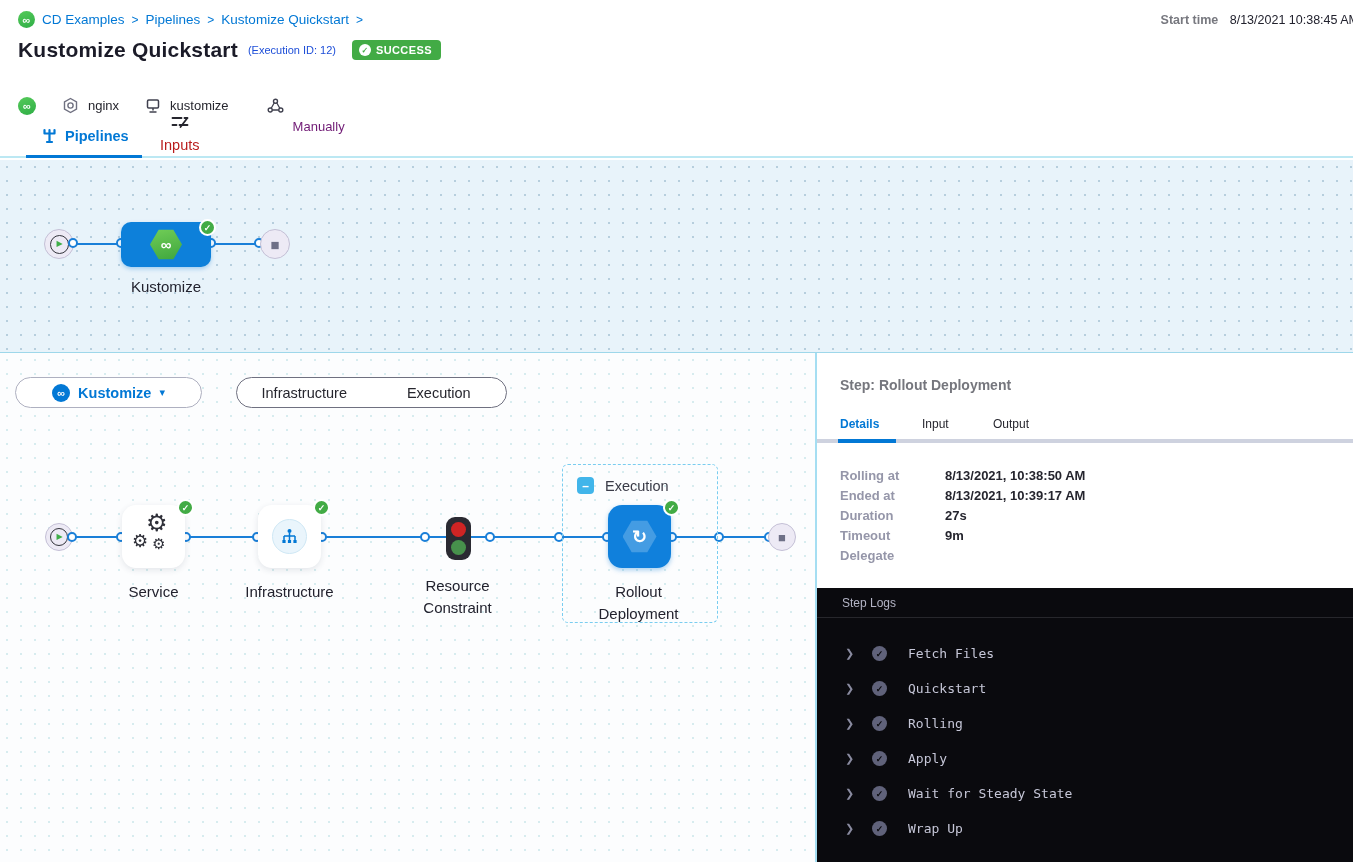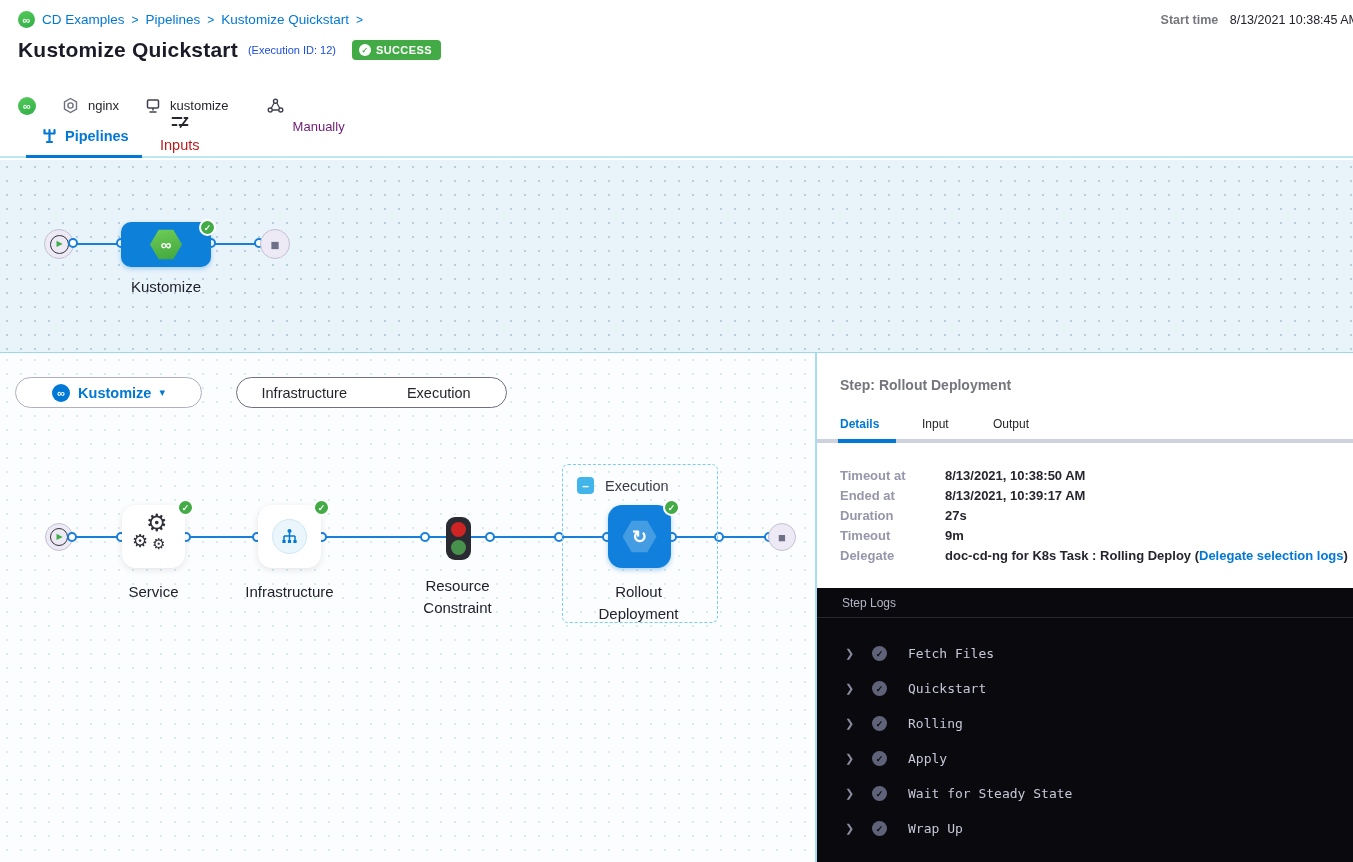--- a/index.html
+++ b/index.html
@@ -300,38 +300,37 @@
 
   <div class="panel-tab active pt-details">Details</div>
   <div class="panel-tab pt-input">Input</div>
   <div class="panel-tab pt-output">Output</div>
   <div class="panel-track">
     <div class="ind"></div>
   </div>
 
   <div class="details">
     <div class="d-row">
-      <span class="k">Timeout at</span>
+      <span class="k">Rolling at</span>
       <span class="v">8/13/2021, 10:38:50 AM</span>
     </div>
     <div class="d-row">
       <span class="k">Ended at</span>
       <span class="v">8/13/2021, 10:39:17 AM</span>
     </div>
     <div class="d-row">
       <span class="k">Duration</span>
       <span class="v">27s</span>
     </div>
     <div class="d-row">
       <span class="k">Timeout</span>
       <span class="v">9m</span>
     </div>
     <div class="d-row">
       <span class="k">Delegate</span>
-      <span class="v"><span>doc-cd-ng for K8s Task : Rolling Deploy (</span><span class="link">Delegate selection logs</span><span>)</span></span>
     </div>
   </div>
 
   <div class="logs">
     <div class="logs-head">Step Logs</div>
     <div class="log-list">
       <div class="log-row">
         <span class="log-chev">❯</span>
         <span class="log-check">✓</span>
         <span class="log-text">Fetch Files</span>

